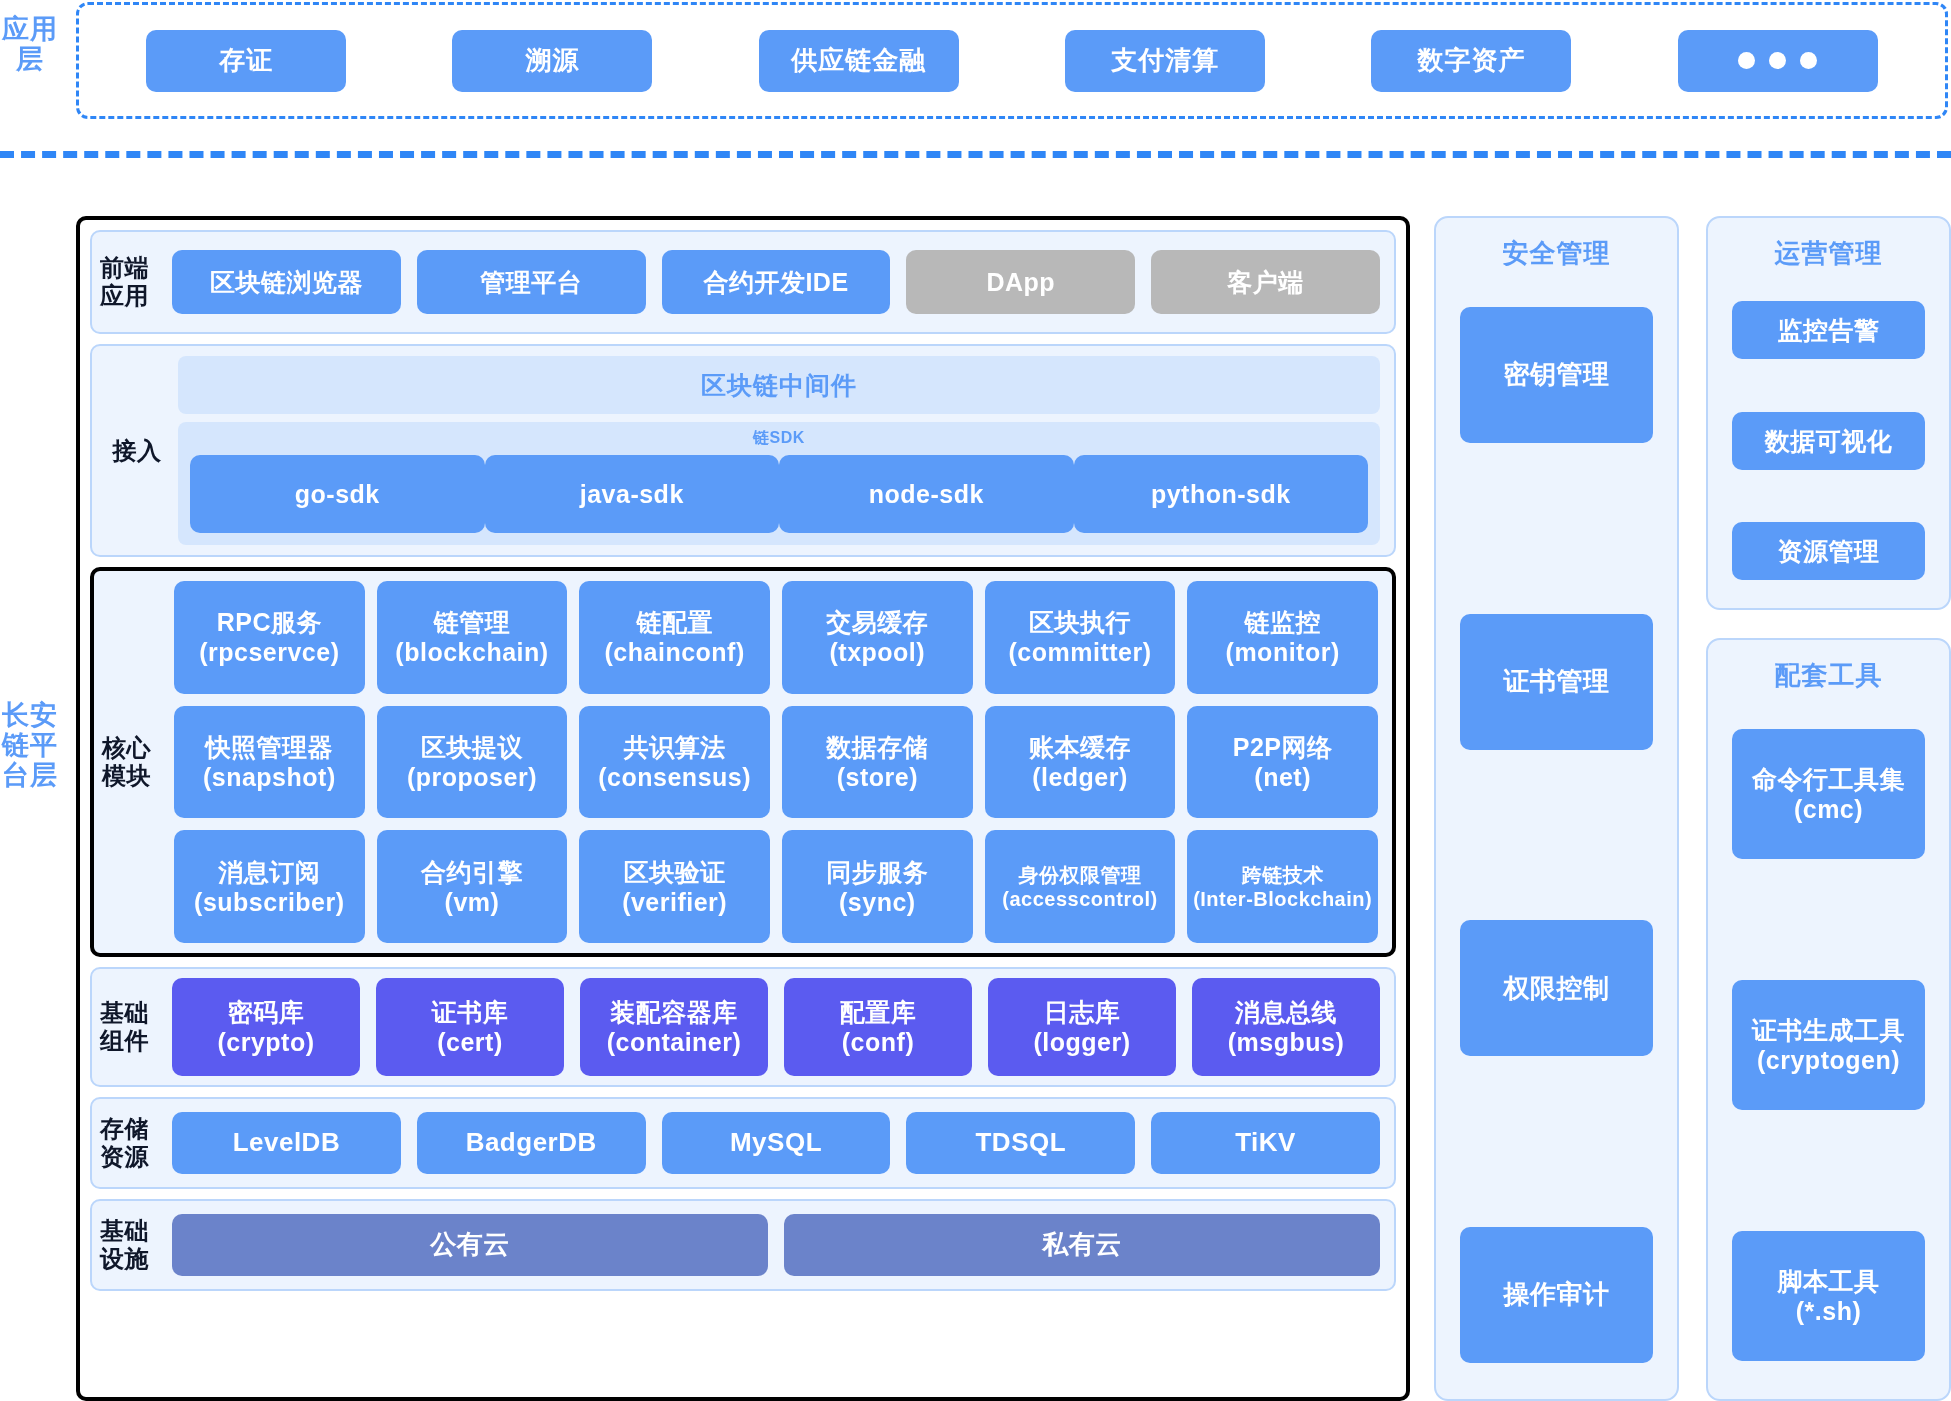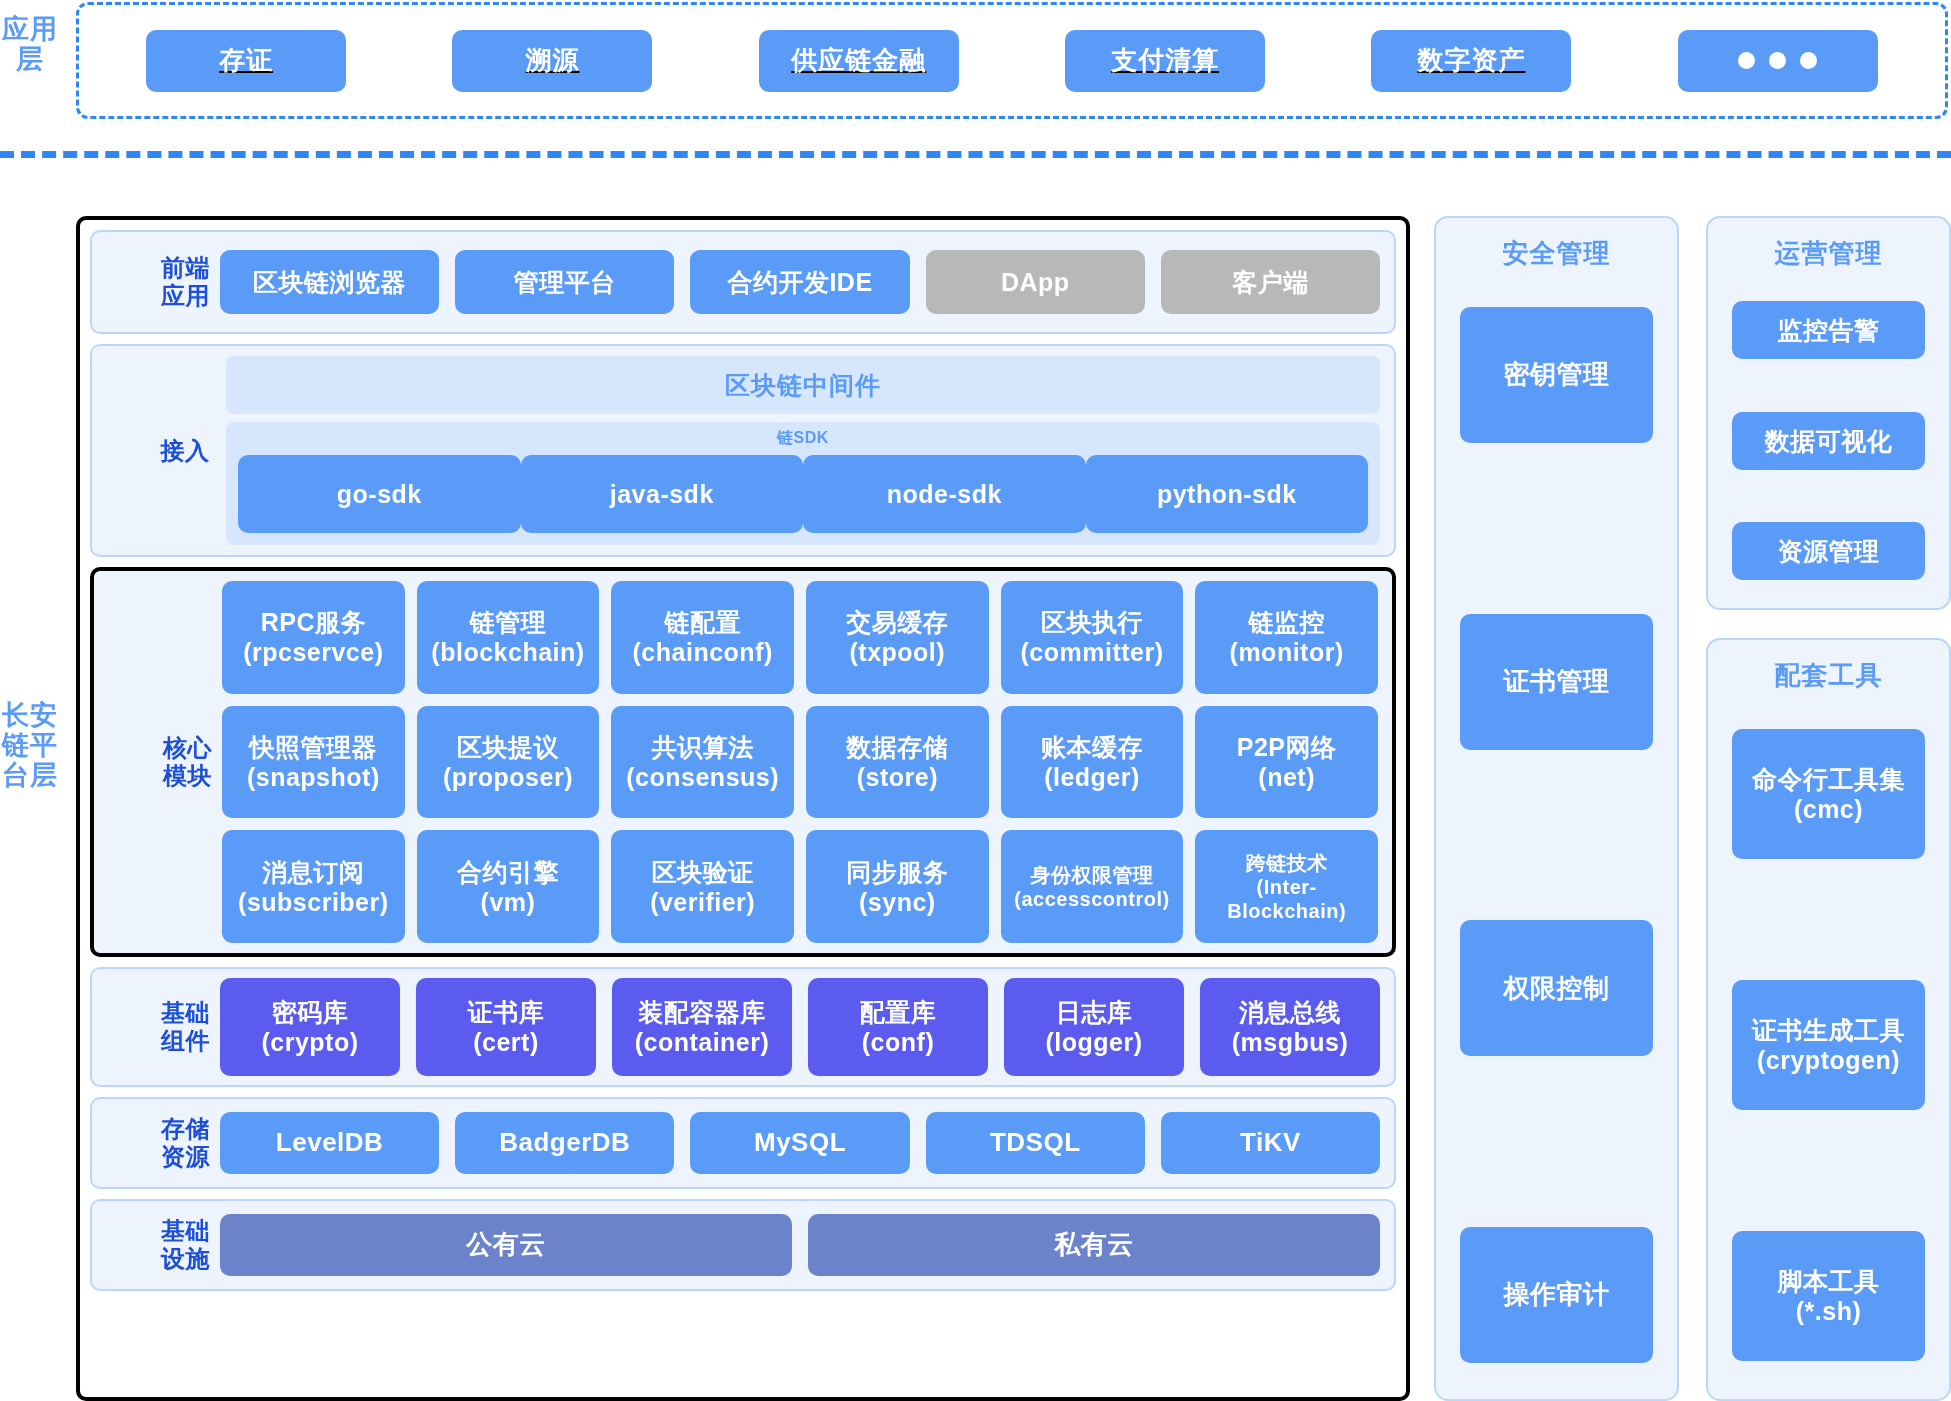--- a/index.html
+++ b/index.html
@@ -32,21 +32,21 @@
     left: 76px; top: 2px;
     width: 1872px; height: 117px;
     border: 3px dashed #2f86f6;
     border-radius: 12px;
     background: #ffffff;
     display: flex;
     align-items: center;
     padding: 0 14px;
     gap: 0;
   }
-  .app-cell { flex: 1; display: flex; justify-content: center; text-decoration: underline; }
+  .app-cell { flex: 1; display: flex; justify-content: center; }
   .app-box {
     width: 200px; height: 62px;
     background: #5B9BF8;
     border-radius: 10px;
     color: #fff;
     font-size: 26px;
     font-weight: 700;
     display: flex; align-items: center; justify-content: center;
     letter-spacing: 1px;
   }
@@ -82,27 +82,26 @@
     padding: 10px 14px 10px 8px;
     gap: 10px;
   }
   .band.core {
     border: 4px solid #000;
     background: #EDF4FE;
   }
   .band-label {
     width: 62px;
     flex: 0 0 62px;
-    color: #1d4ed8;
+    color: #0f172a;
     font-weight: 700;
     font-size: 24px;
     line-height: 1.15;
-    text-align: right;
+    text-align: left;
     letter-spacing: 0.5px;
-    margin-left: 48px;
   }
   .band-body { flex: 1; display: flex; gap: 16px; }
 
   .node {
     flex: 1;
     background: #5B9BF8;
     border-radius: 10px;
     color: #fff;
     font-weight: 700;
     font-size: 25px;

